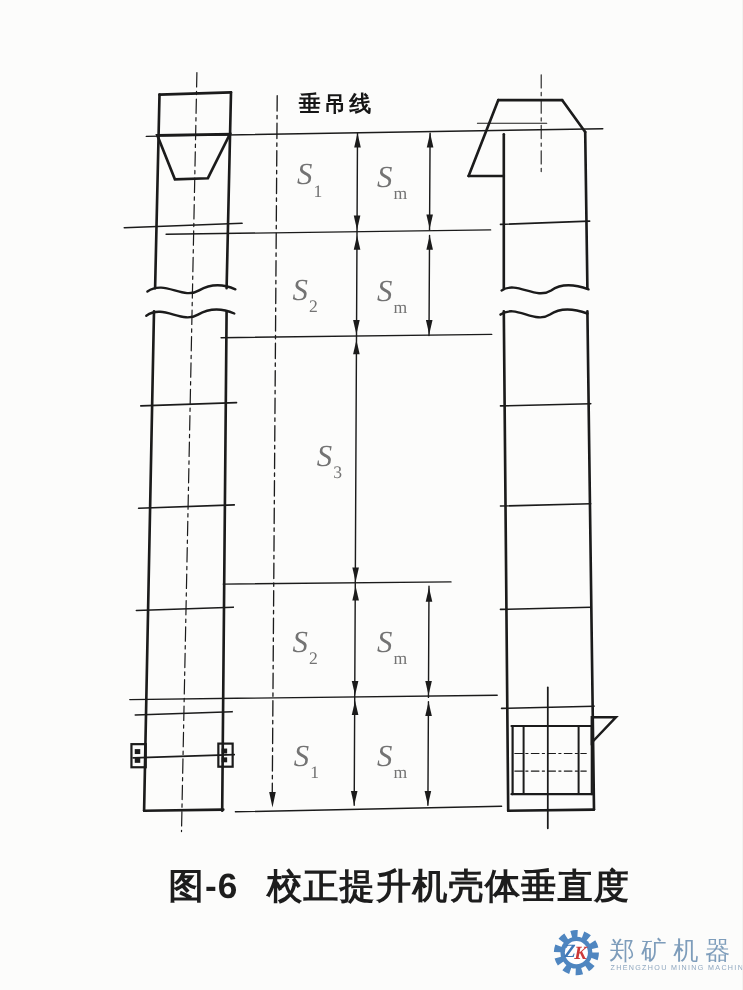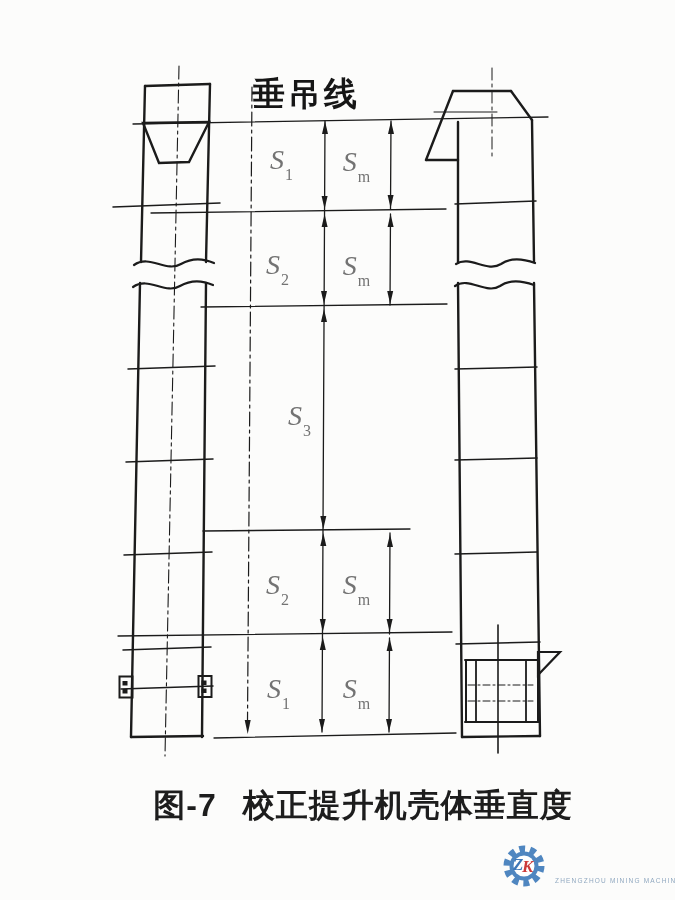--- a/index.html
+++ b/index.html
@@ -14,21 +14,21 @@
     position:absolute;transform:translate(-50%,-50%);
     font-size:28px;font-style:italic;color:#737373;line-height:1;
     white-space:nowrap;
   }
   .dim sub{
     font-size:16px;font-style:normal;position:relative;top:4px;left:1px;
   }
   
   .plumb-label{
     position:absolute;transform:translate(-50%,-50%);
-    font-size:33px;font-weight:bold;letter-spacing:3px;color:#161616;
+    font-size:20px;font-weight:bold;letter-spacing:3px;color:#161616;
     white-space:nowrap;
   }
   .caption{
     position:absolute;left:363px;top:806px;transform:translate(-50%,-50%);
     font-family:"Liberation Sans", sans-serif;font-weight:bold;
     font-size:32px;color:#1d1d1d;letter-spacing:1px;white-space:nowrap;
   }
   .caption .cap-no{margin-right:26px;}
   
   .logo{position:absolute;left:500px;top:842px;width:165px;height:50px;}
@@ -198,31 +198,32 @@
 
   <div class="dim" style="left:281px;top:418px;margin-left:18px;"><span>S</span><sub>3</sub></div>
 
   <div class="dim" style="left:277px;top:587px;"><span>S</span><sub>2</sub></div>
   <div class="dim" style="left:356px;top:587px;"><span>S</span><sub>m</sub></div>
 
   <div class="dim" style="left:278px;top:691px;"><span>S</span><sub>1</sub></div>
   <div class="dim" style="left:356px;top:691px;"><span>S</span><sub>m</sub></div>
 
   <div class="caption">
-    <span class="cap-no">图-7</span><span class="cap-text">校正提升机壳体垂直度</span>
+    <span class="cap-no">图-6</span><span class="cap-text">校正提升机壳体垂直度</span>
   </div>
 
   <div class="logo">
     <div class="gearwrap">
       <svg width="48" height="48" viewBox="0 0 48 48">
         <circle cx="24" cy="24" r="17" fill="none" stroke="#4f86c0" stroke-width="7" stroke-dasharray="5.8 4.9"></circle>
         <circle cx="24" cy="24" r="14.5" fill="#4f86c0"></circle>
         <circle cx="24" cy="24" r="10.5" fill="#ffffff"></circle>
       </svg>
       <div class="zk">
         <span class="z">Z</span>
         <span class="k">K</span>
       </div>
     </div>
+    <div class="cn">郑矿机器</div>
     <div class="en">ZHENGZHOU MINING MACHINERY</div>
   </div>
 
 </div>
 
 </body></html>

